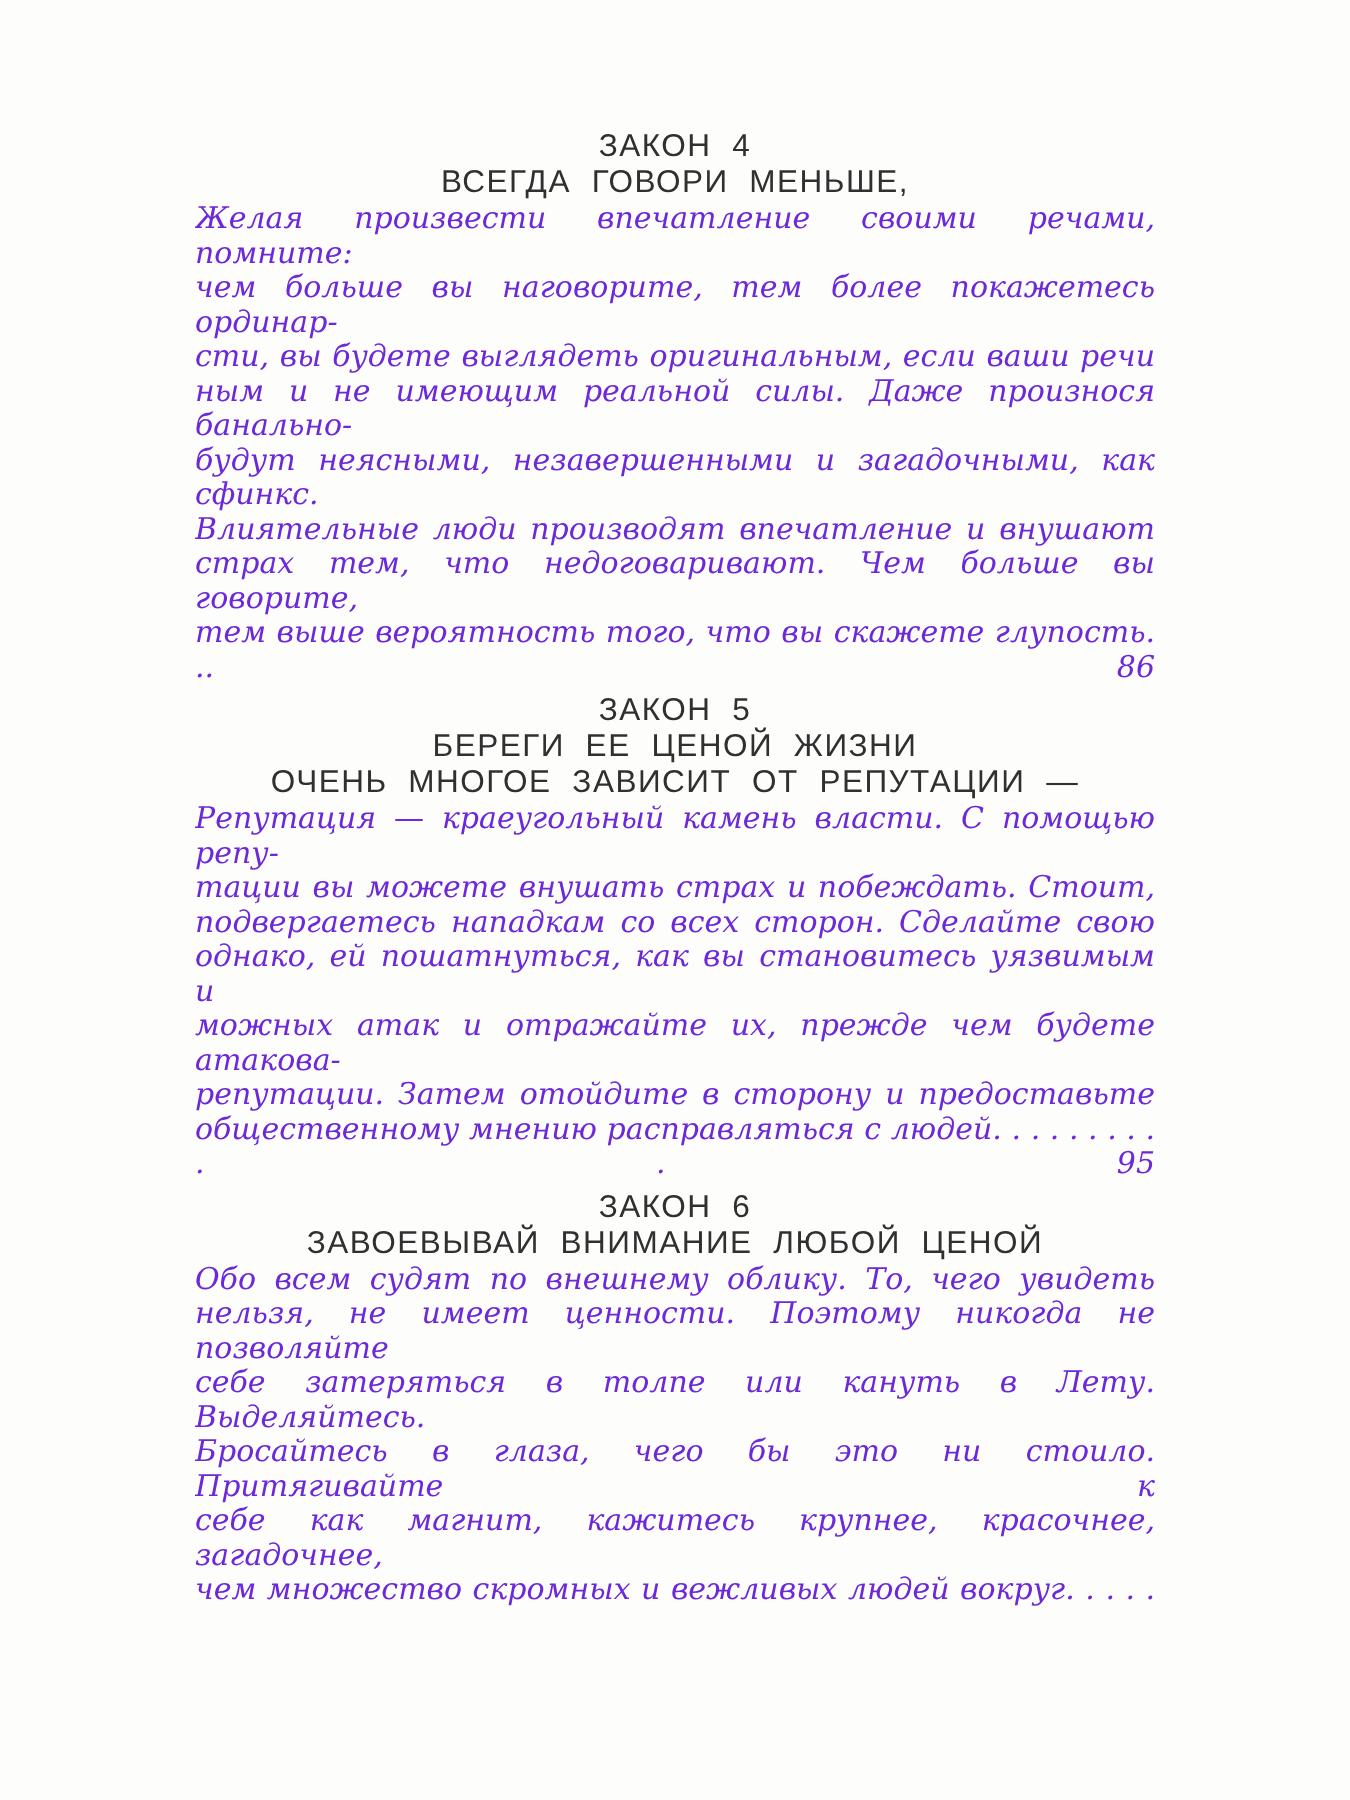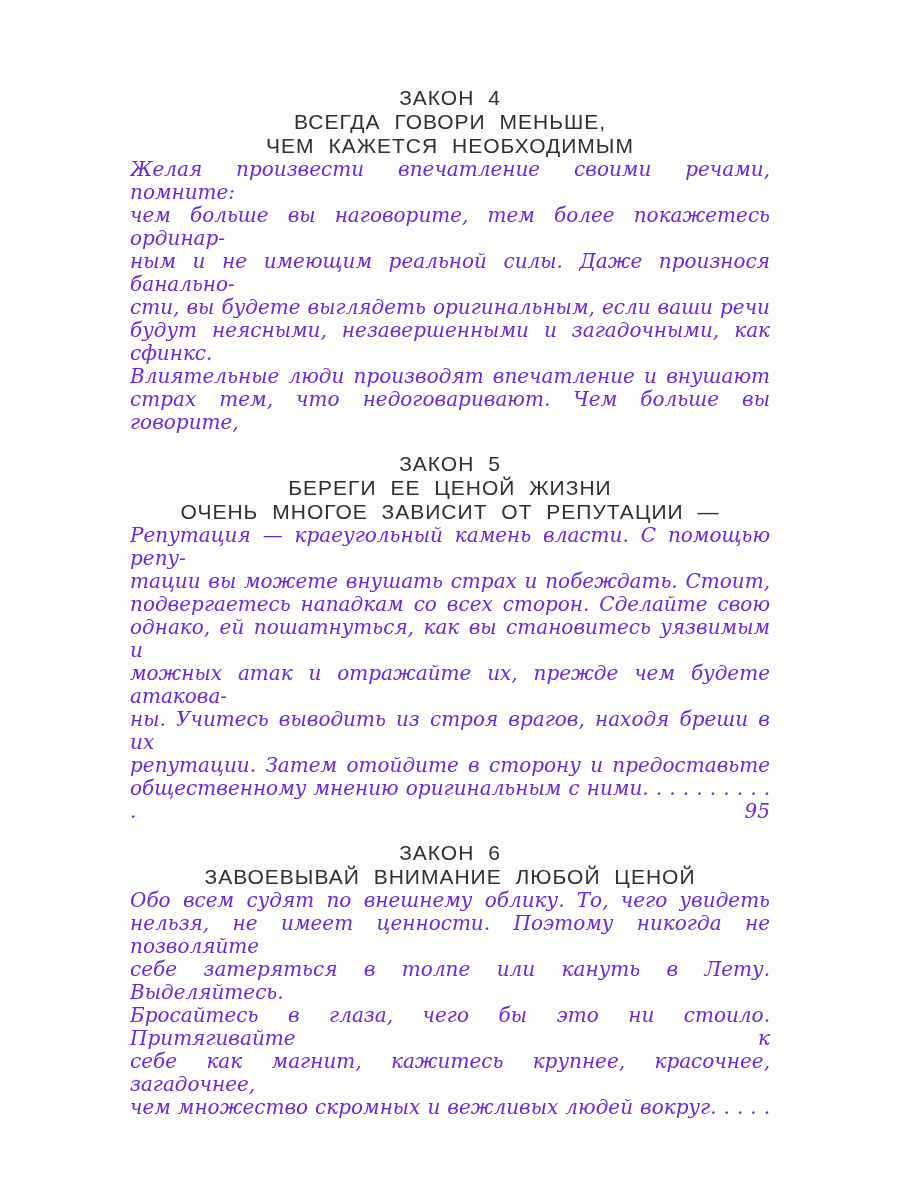--- a/index.html
+++ b/index.html
@@ -24,21 +24,21 @@
   .content {
     position: absolute;
     left: 130px;
     top: 86px;
     width: 640px;
   }
   section.law {
     margin: 0;
   }
   section.law + section.law {
-    margin-top: 18px;
+    margin-top: 6px;
   }
   .law-heading {
     text-align: center;
     font-family: "Liberation Sans", sans-serif;
     font-size: 21px;
     line-height: 24px;
     font-weight: 400;
     letter-spacing: 1px;
     word-spacing: 7px;
     color: #303030;
@@ -60,47 +60,46 @@
 </head>
 <body>
 
 <main class="book-page">
   <div class="content">
     <div id="laws-list">
         <section class="law">
           <div class="law-heading">
             <div class="heading-line">ЗАКОН 4</div>
             <div class="heading-line">ВСЕГДА ГОВОРИ МЕНЬШЕ,</div>
-            <div class="heading-line">ЧЕМ КАЖЕТСЯ НЕОБХОДИМЫМ</div>
           </div>
           <div class="law-body">
             <div class="body-line">Желая произвести впечатление своими речами, помните:</div>
             <div class="body-line">чем больше вы наговорите, тем более покажетесь ординар-</div>
+            <div class="body-line">сти, вы будете выглядеть оригинальным, если ваши речи</div>
             <div class="body-line">ным и не имеющим реальной силы. Даже произнося банально-</div>
-            <div class="body-line">сти, вы будете выглядеть оригинальным, если ваши речи</div>
             <div class="body-line">будут неясными, незавершенными и загадочными, как сфинкс.</div>
             <div class="body-line">Влиятельные люди производят впечатление и внушают</div>
             <div class="body-line">страх тем, что недоговаривают. Чем больше вы говорите,</div>
+            <div class="body-line"><span>тем выше вероятность того, что вы скажете глупость.</span> <span>..</span> <span>86</span></div>
           </div>
         </section>
         <section class="law">
           <div class="law-heading">
             <div class="heading-line">ЗАКОН 5</div>
             <div class="heading-line">БЕРЕГИ ЕЕ ЦЕНОЙ ЖИЗНИ</div>
             <div class="heading-line">ОЧЕНЬ МНОГОЕ ЗАВИСИТ ОТ РЕПУТАЦИИ —</div>
           </div>
           <div class="law-body">
             <div class="body-line">Репутация — краеугольный камень власти. С помощью репу-</div>
             <div class="body-line">тации вы можете внушать страх и побеждать. Стоит,</div>
             <div class="body-line">подвергаетесь нападкам со всех сторон. Сделайте свою</div>
             <div class="body-line">однако, ей пошатнуться, как вы становитесь уязвимым и</div>
             <div class="body-line">можных атак и отражайте их, прежде чем будете атакова-</div>
-            <div class="body-line">ны. Учитесь выводить из строя врагов, находя бреши в их</div>
             <div class="body-line">репутации. Затем отойдите в сторону и предоставьте</div>
-            <div class="body-line"><span>общественному мнению оригинальным с ними.</span> <span>. . . . . . . . . .</span> <span>95</span></div>
+            <div class="body-line"><span>общественному мнению расправляться с людей.</span> <span>. . . . . . . . . .</span> <span>95</span></div>
           </div>
         </section>
         <section class="law">
           <div class="law-heading">
             <div class="heading-line">ЗАКОН 6</div>
             <div class="heading-line">ЗАВОЕВЫВАЙ ВНИМАНИЕ ЛЮБОЙ ЦЕНОЙ</div>
           </div>
           <div class="law-body">
             <div class="body-line">Обо всем судят по внешнему облику. То, чего увидеть</div>
             <div class="body-line">нельзя, не имеет ценности. Поэтому никогда не позволяйте</div>

